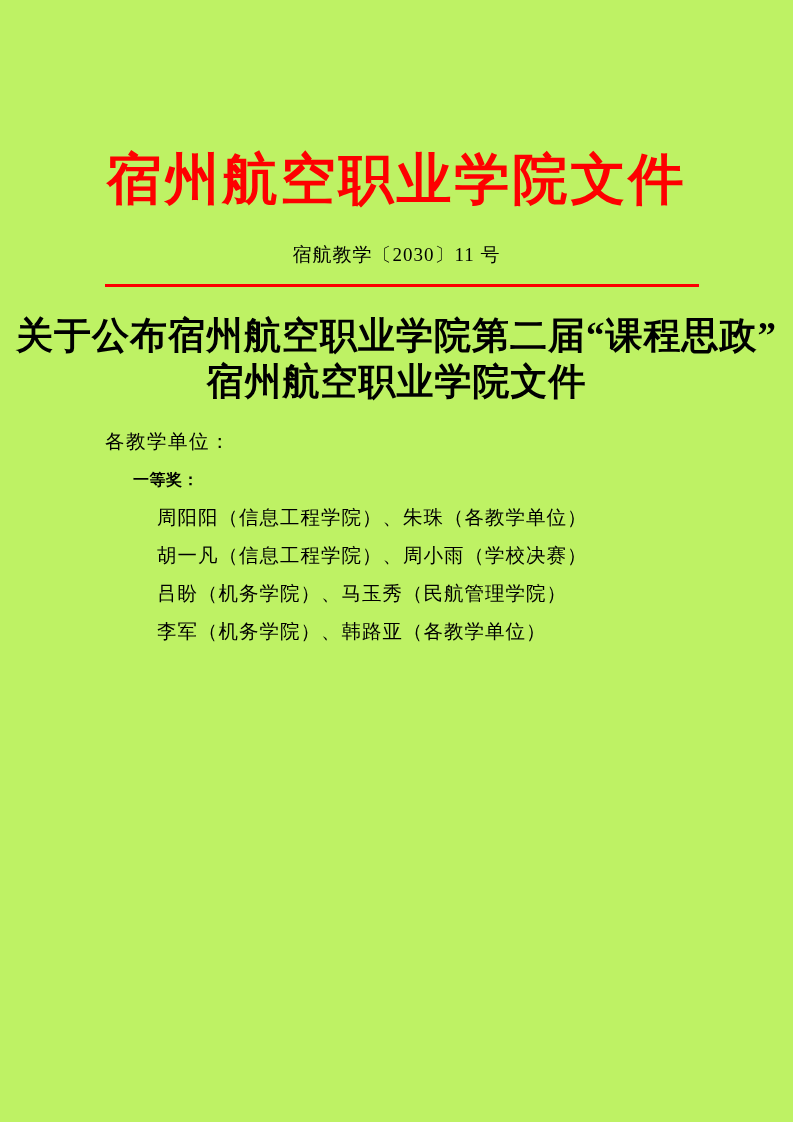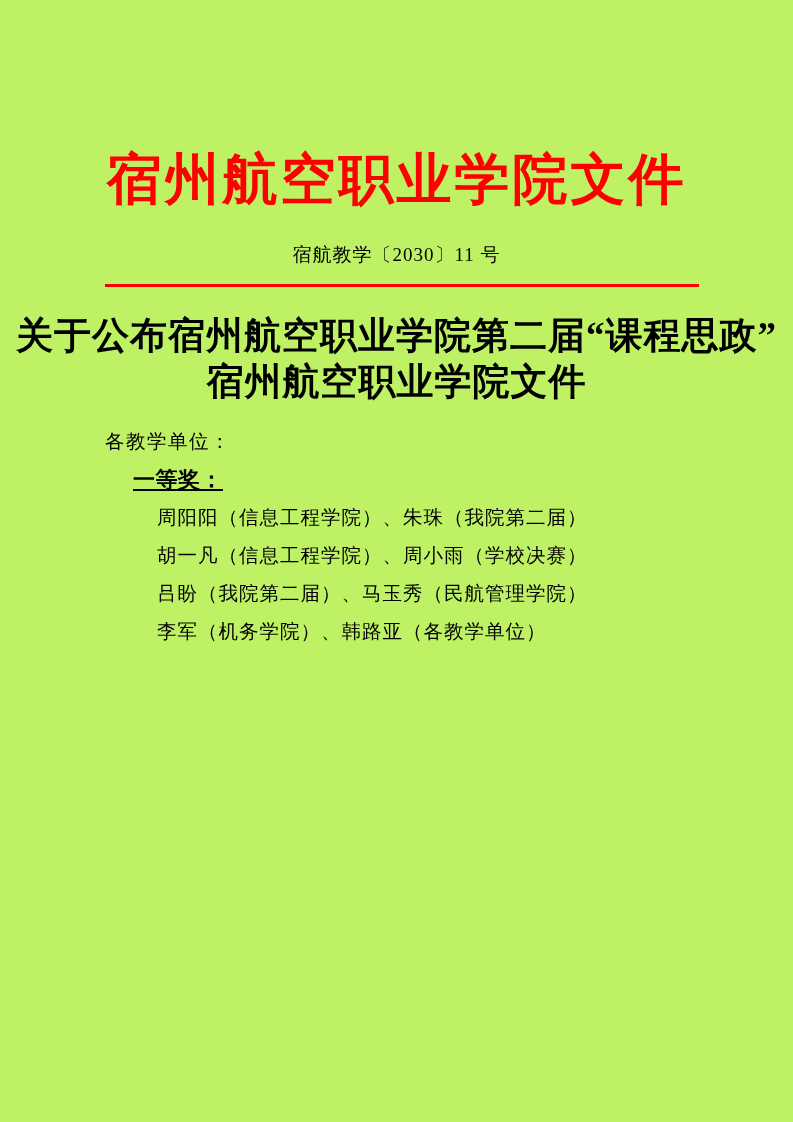--- a/index.html
+++ b/index.html
@@ -58,22 +58,21 @@
   }
   .para {
     text-indent: 2em;
     text-align: justify;
   }
   .award-level {
     padding-left: 28px;
     font-weight: 700;
     letter-spacing: 0.5px;
     font-family: "Liberation Sans", "DejaVu Sans", sans-serif;
-    font-size: 22px;
-    text-decoration: underline;
+    font-size: 16px;
   }
   .award-winner {
     padding-left: 52px;
     letter-spacing: 1px;
   }
 </style>
 </head>
 <body>
 
 <div class="sheet">
@@ -89,20 +88,20 @@
     <div>宿州航空职业学院文件</div>
   </div>
 
   <div class="content">
 
     <div class="salutation">各教学单位：</div>
 
 
     <div class="award-level">一等奖：</div>
 
-    <div class="award-winner">周阳阳（信息工程学院）、朱珠（我院第二届）</div>
+    <div class="award-winner">周阳阳（信息工程学院）、朱珠（各教学单位）</div>
 
     <div class="award-winner">胡一凡（信息工程学院）、周小雨（学校决赛）</div>
-    <div class="award-winner">吕盼（我院第二届）、马玉秀（民航管理学院）</div>
+    <div class="award-winner">吕盼（机务学院）、马玉秀（民航管理学院）</div>
     <div class="award-winner">李军（机务学院）、韩路亚（各教学单位）</div>
 
   </div>
 </div>
 
 </body></html>

